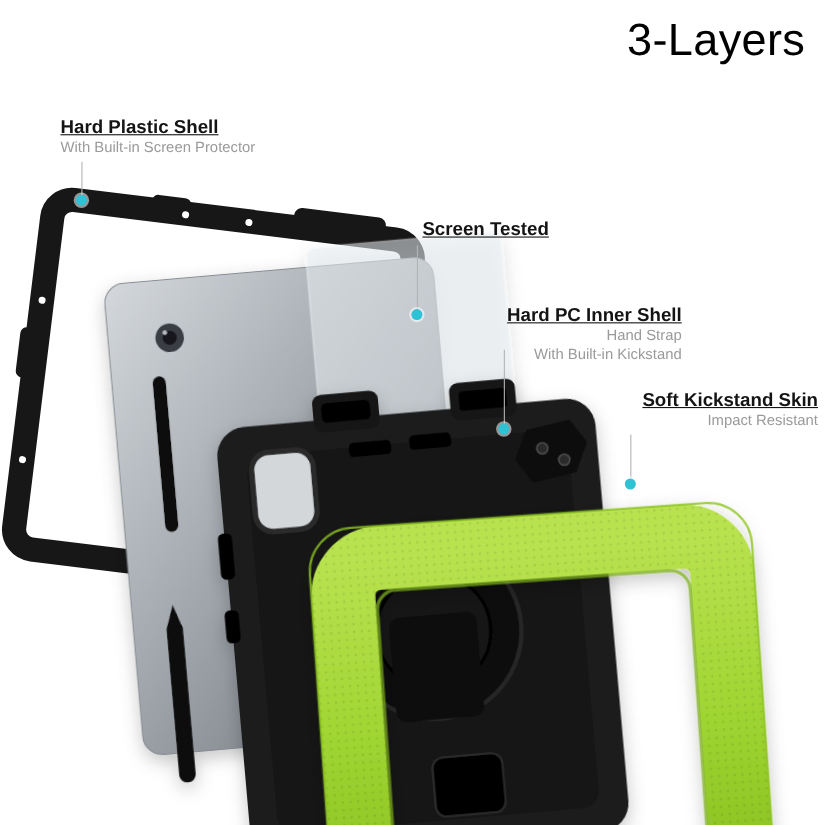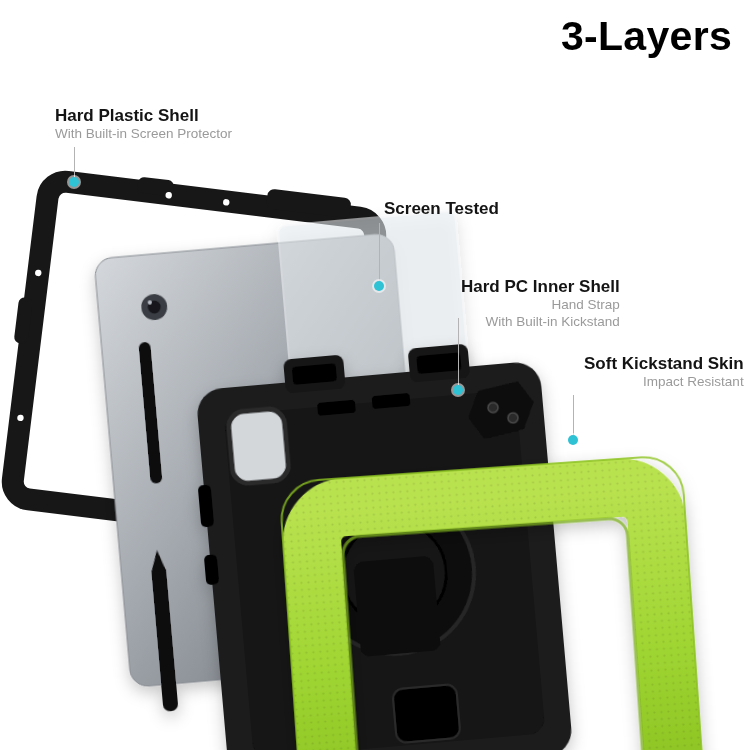--- a/index.html
+++ b/index.html
@@ -1,22 +1,22 @@
 <!DOCTYPE html>
 <html><head>
 <meta charset="utf-8">
 <style>
   html,body{margin:0;padding:0;width:750px;height:750px;background:#fff;overflow:hidden;}
   body{font-family:"Liberation Sans", sans-serif;}
   .stage{position:relative;width:750px;height:750px;background:#fff;}
   .scene{position:absolute;left:0;top:0;width:750px;height:750px;}
   .title{position:absolute;top:14px;right:18px;text-align:right;color:#000;
-         font-size:41px;line-height:1.1;font-weight:700;letter-spacing:.3px;}
+         font-size:41px;line-height:1.1;font-weight:400;letter-spacing:.3px;}
   .callout{position:absolute;}
-  .clabel{font-size:17px;font-weight:700;color:#141414;line-height:1.25;white-space:nowrap;}
+  .clabel{font-size:17px;font-weight:700;color:#141414;line-height:1.25;white-space:nowrap;text-decoration:underline;}
   .csub{font-size:13.5px;color:#9a9a9a;line-height:1.22;white-space:nowrap;text-align:right;}
   .leader{position:absolute;width:1px;background:#b3b3b3;}
   .dot{position:absolute;width:10px;height:10px;border-radius:50%;background:#2fc1d4;
        box-shadow:0 0 0 2px rgba(255,255,255,.55);}
 </style>
 </head>
 <body>
 
 <div class="stage">
 

